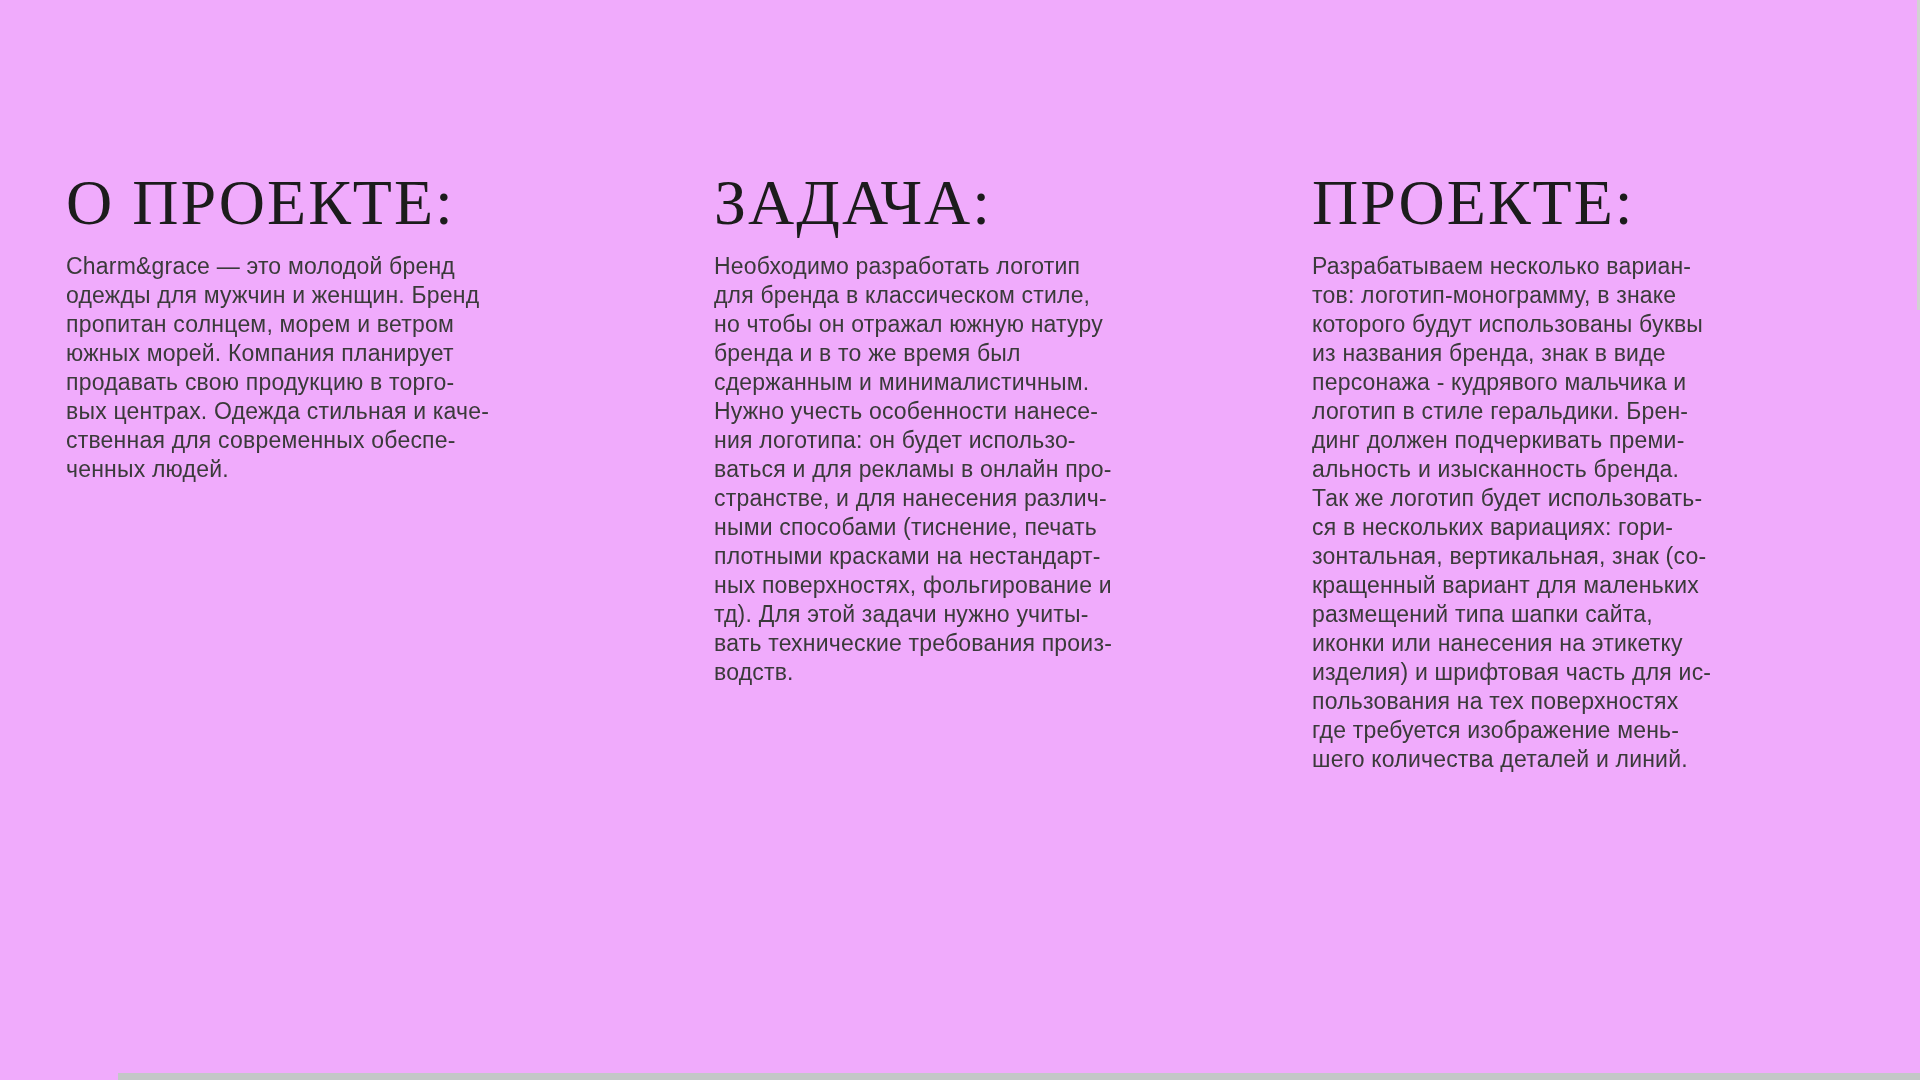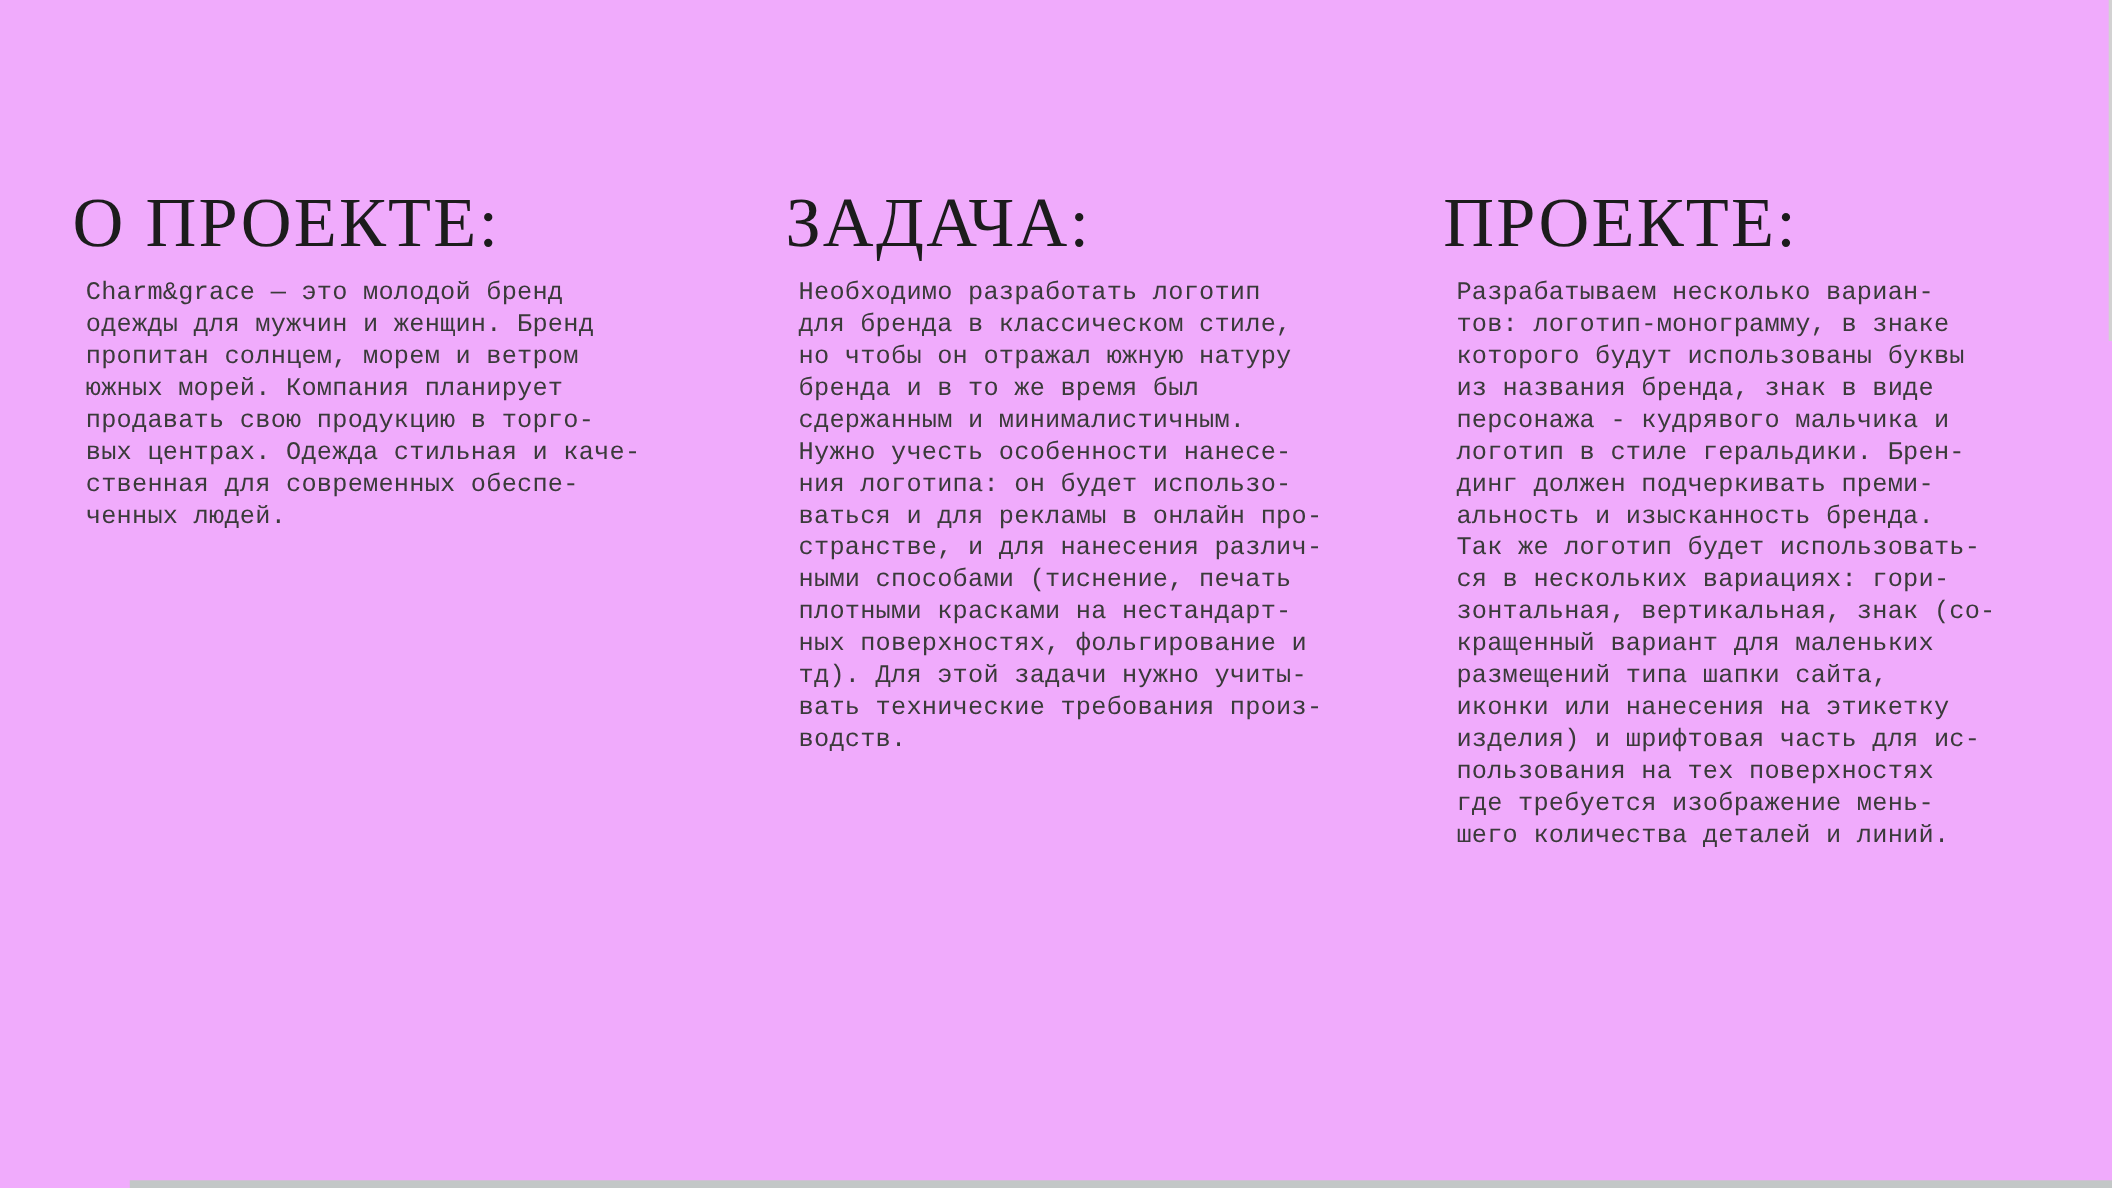--- a/index.html
+++ b/index.html
@@ -33,22 +33,22 @@
     font-size: 64px;
     font-weight: 400;
     line-height: 1;
     letter-spacing: 2px;
     color: #1c1c1c;
     white-space: pre;
   }
   .col-body {
     position: absolute;
     top: 252px;
-    left: 12px;
-    font-family: Liberation Mono, monospace;
+    left: 0;
+    font-family: Liberation Sans, sans-serif;
     font-size: 23px;
     font-weight: 400;
     line-height: 29px;
     letter-spacing: 0.2px;
     color: #3a3a3a;
     white-space: pre;
   }
   .bottom-bar {
     position: absolute;
     left: 118px;

